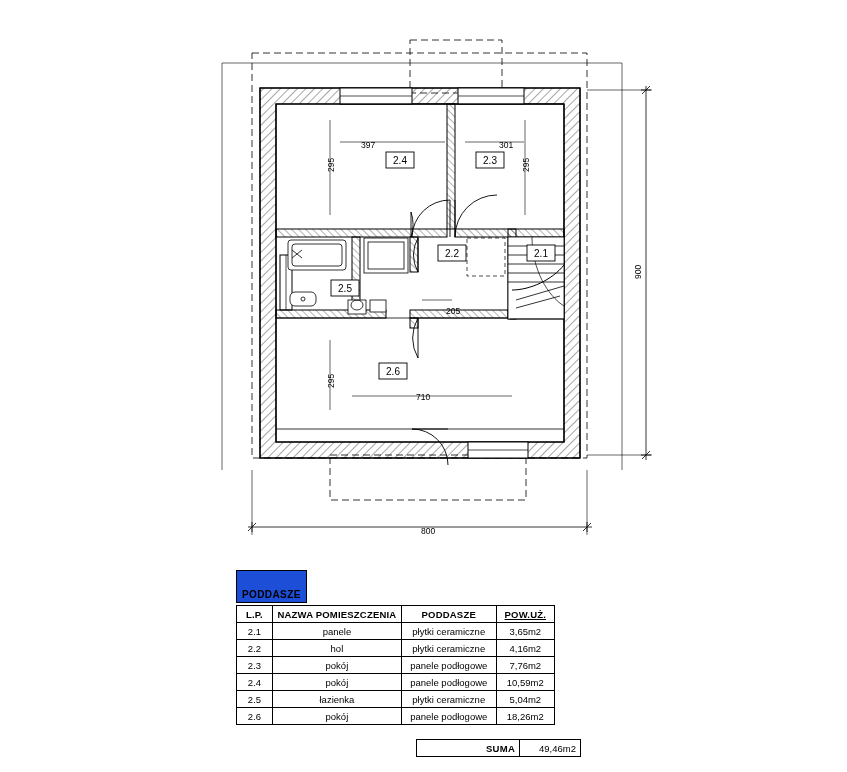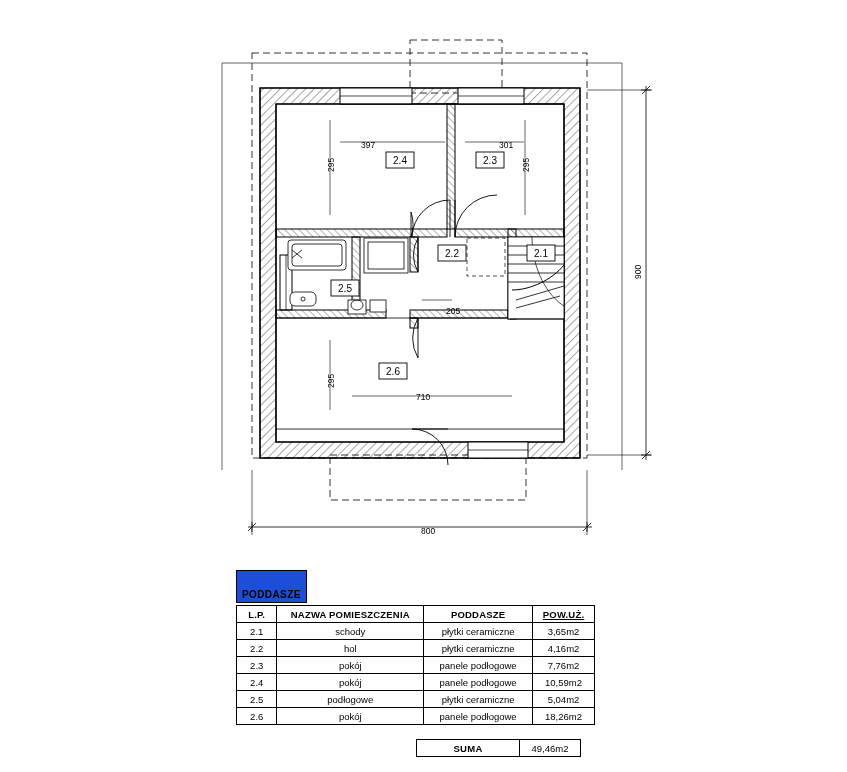--- a/index.html
+++ b/index.html
@@ -32,21 +32,21 @@
     border: 1px solid #000;
     font-size: 10px;
     padding: 18px 5px 2px 5px;
     letter-spacing: 0.4px;
     font-weight: 600;
     background: #1d4ed8;
     margin-bottom: 0px;
   }
   table.rooms {
     border-collapse: collapse;
-    width: 359px;
+    width: 319px;
     margin-top: 2px;
   }
   table.rooms td, table.rooms th {
     border: 1px solid #000;
     font-size: 9.5px;
     height: 16px;
     padding: 0 4px;
     text-align: center;
     font-weight: normal;
   }
@@ -61,21 +61,21 @@
   table.sum {
     border-collapse: collapse;
     margin-top: 14px;
     margin-left: 180px;
   }
   table.sum td {
     border: 1px solid #000;
     font-size: 9.5px;
     height: 16px;
     padding: 0 4px;
-    text-align: center;
+    text-align: right;
   }
   .sum-label { width: 108px; font-weight: 600; letter-spacing: 0.3px;}
   .sum-val { width: 55px; margin-top: 24px; }
   svg text {
     font-family: "Liberation Sans", sans-serif;
   }
 </style>
 </head>
 <body>
 
@@ -276,21 +276,21 @@
       <tr>
         <th class="c-lp">L.P.</th>
         <th class="c-name">NAZWA POMIESZCZENIA</th>
         <th class="c-floor">PODDASZE</th>
         <th class="c-area">POW.UŻ.</th>
       </tr>
     </thead>
     <tbody>
       <tr>
         <td>2.1</td>
-        <td>schody</td>
+        <td>panele</td>
         <td>płytki ceramiczne</td>
         <td>3,65m2</td>
       </tr>
       <tr>
         <td>2.2</td>
         <td>hol</td>
         <td>płytki ceramiczne</td>
         <td>4,16m2</td>
       </tr>
       <tr>
@@ -300,21 +300,21 @@
         <td>7,76m2</td>
       </tr>
       <tr>
         <td>2.4</td>
         <td>pokój</td>
         <td>panele podłogowe</td>
         <td>10,59m2</td>
       </tr>
       <tr>
         <td>2.5</td>
-        <td>podłogowe</td>
+        <td>łazienka</td>
         <td>płytki ceramiczne</td>
         <td>5,04m2</td>
       </tr>
       <tr>
         <td>2.6</td>
         <td>pokój</td>
         <td>panele podłogowe</td>
         <td>18,26m2</td>
       </tr>
     </tbody>

